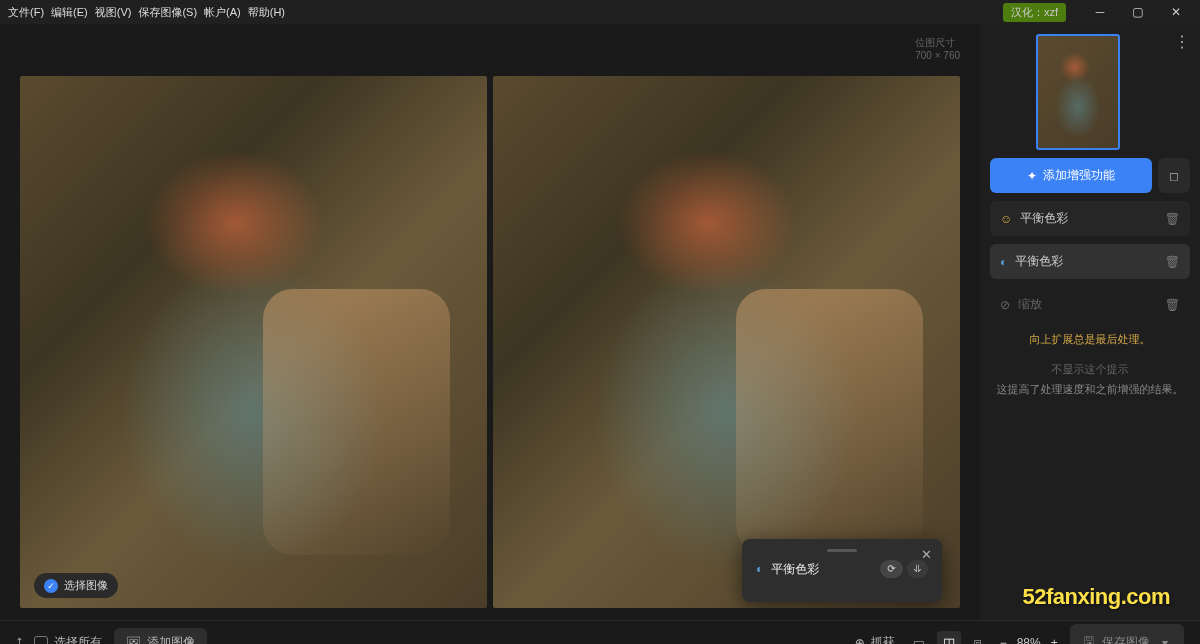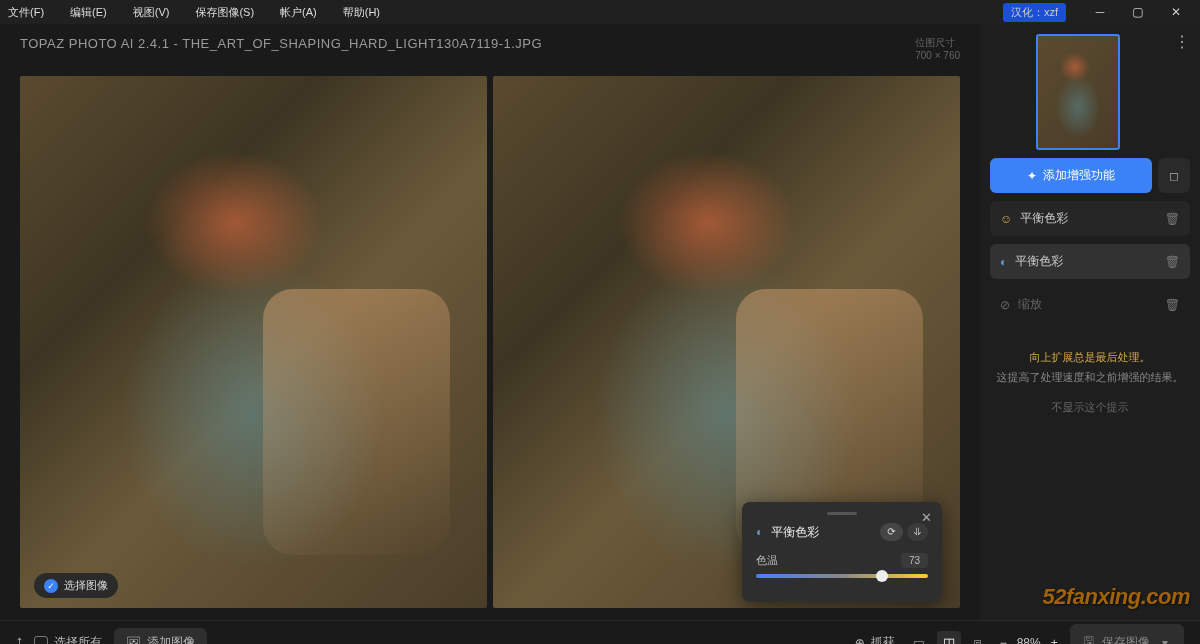--- a/index.html
+++ b/index.html
@@ -1,21 +1,21 @@
 <!DOCTYPE html>
 <html><head>
 <meta charset="utf-8">
 <style>
 * { margin: 0; padding: 0; box-sizing: border-box; font-family: -apple-system, "Segoe UI", sans-serif; }
 body { background: #1a1a1a; color: #ccc; width: 1200px; height: 644px; overflow: hidden; font-size: 12px; }
 .titlebar { height: 24px; background: #202020; display: flex; align-items: center; padding: 0 8px; }
-.menu { display: flex; gap: 26px; font-size: 11px; color: #ddd; }
+.menu { display: flex; gap: 7px; font-size: 11px; color: #ddd; }
 .menu span { cursor: default; }
 .winctrl { margin-left: auto; display: flex; align-items: center; gap: 6px; }
-.winbadge { background: #1d4ed8; padding: 2px 8px; border-radius: 3px; font-size: 11px; margin-right: 12px; }
+.winbadge { background: #4d7c0f; padding: 2px 8px; border-radius: 3px; font-size: 11px; margin-right: 12px; }
 .winbtn { width: 32px; height: 24px; display: flex; align-items: center; justify-content: center; color: #ccc; }
 .content { display: flex; height: 596px; }
 .main { flex: 1; display: flex; flex-direction: column; position: relative; }
 .header { padding: 12px 20px 6px; display: flex; }
 .title { color: #9a9a9a; font-size: 13px; letter-spacing: 0.5px; }
 .dim { margin-left: auto; color: #666; font-size: 10px; line-height: 1.3; }
 .viewer { flex: 1; display: flex; gap: 6px; padding: 8px 20px 12px; position: relative; }
 .imgpane { flex: 1; background: linear-gradient(135deg, #5a4a2f 0%, #3d3522 30%, #6b5a3a 55%, #4a3d28 100%); border-radius: 2px; position: relative; overflow: hidden; }
 .figure { position: absolute; top: 5%; left: 10%; width: 80%; height: 90%; background: radial-gradient(ellipse 40% 25% at 45% 25%, rgba(200,100,60,0.7), transparent 60%), radial-gradient(ellipse 55% 50% at 50% 65%, rgba(90,140,150,0.55), transparent 65%); filter: blur(1px); }
 .skin { position: absolute; top: 40%; right: 8%; width: 40%; height: 50%; background: linear-gradient(160deg, rgba(210,160,110,0.5), transparent); border-radius: 30px; }
@@ -39,33 +39,33 @@
 .thumbwrap { display: flex; align-items: flex-start; gap: 8px; }
 .thumbnail { width: 84px; height: 116px; border: 2px solid #3b82f6; border-radius: 3px; background: linear-gradient(135deg, #5a4a2f, #4a3d28); margin: 0 auto; position: relative; overflow: hidden; }
 .thumbnail .figure { filter: blur(0.5px); }
 .dots { color: #aaa; font-size: 16px; line-height: 0.5; padding-top:4px; }
 .addrow { display: flex; gap: 6px; }
 .addbtn { flex: 1; background: #3b82f6; color: #fff; padding: 9px; border-radius: 6px; display: flex; align-items: center; justify-content: center; gap: 6px; font-size: 12px; }
 .cropbtn { width: 32px; background: #2a2a2a; border-radius: 6px; display: flex; align-items: center; justify-content: center; color: #aaa; }
 .enhitem { background: #262626; padding: 9px 10px; border-radius: 6px; display: flex; align-items: center; gap: 8px; font-size: 12px; color: #ccc; }
 .enhitem.active { background: #323232; }
 .enhitem .del { margin-left: auto; color: #777; font-size: 12px; }
-.tip { margin-top: 18px; padding: 0 6px; text-align: center; color: #888; font-size: 11px; line-height: 1.8; }
+.tip { padding: 0 6px; text-align: center; color: #888; font-size: 11px; line-height: 1.8; }
 .tip .tiptitle { color: #d4a847; }
 .bottombar { height: 44px; background: #1a1a1a; display: flex; align-items: center; padding: 0 16px; gap: 12px; border-top: 1px solid #2a2a2a; }
 .bbtn { display: flex; align-items: center; gap: 6px; color: #bbb; font-size: 12px; }
 .pill { background: #2e2e2e; padding: 6px 12px; border-radius: 6px; }
 .checkbox { width: 14px; height: 14px; border: 1.5px solid #777; border-radius: 3px; }
 .spacer { flex: 1; }
 .viewctrl { display: flex; align-items: center; gap: 6px; color: #999; }
 .vbtn { padding: 4px 6px; border-radius: 4px; font-size: 13px; }
 .vbtn.on { background: #2e2e2e; color: #fff; }
 .zoom { display: flex; align-items: center; gap: 10px; color: #ccc; font-size: 12px; }
 .savebtn { background: #2e2e2e; color: #888; padding: 8px 16px 8px 14px; border-radius: 6px; display: flex; align-items: center; gap: 8px; font-size: 12px; }
-.watermark { position: absolute; right: 10px; bottom: 34px; color: #a16207; font-size: 22px; font-weight: bold; font-style: italic; text-shadow: 1px 1px 2px rgba(0,0,0,0.6); letter-spacing: -0.5px; }
+.watermark { position: absolute; right: 30px; bottom: 34px; color: #fde047; font-size: 22px; font-weight: bold; text-shadow: 1px 1px 2px rgba(0,0,0,0.6); letter-spacing: -0.5px; }
 </style>
 </head>
 <body>
 
 <div class="titlebar">
   <div class="menu">
     <span>文件(F)</span>
     <span>编辑(E)</span>
     <span>视图(V)</span>
     <span>保存图像(S)</span>
@@ -76,21 +76,20 @@
     <span class="winbadge">汉化：xzf</span>
     <div class="winbtn">─</div>
     <div class="winbtn">▢</div>
     <div class="winbtn">✕</div>
   </div>
 </div>
 
 <div class="content">
   <div class="main">
     <div class="header">
-      <div class="title">TOPAZ PHOTO AI 2.4.1 - THE_ART_OF_SHAPING_HARD_LIGHT130A7119-1.JPG</div>
       <div class="dim">
         <div>位图尺寸</div>
         <div>700 × 760</div>
       </div>
     </div>
     <div class="viewer">
       <div class="imgpane">
         <div class="figure"></div>
           <div class="skin"></div>
         <div class="previewbadge">
@@ -103,29 +102,20 @@
           <div class="skin"></div>
         <div class="popup">
           <div class="handle"></div>
           <div class="close">✕</div>
           <div class="phead">
             <span style="color:#5b9bd5">◐</span>
             <span>平衡色彩</span>
             <div class="picons">
               <span class="pillbtn">⟳</span>
               <span class="pillbtn" style="background:#3a3a3a">⥥</span>
-            </div>
-          </div>
-          <div class="slrow">
-            <div class="sllabel">
-              <span>色温</span>
-              <span class="slval">73</span>
-            </div>
-            <div class="slider temp">
-              <div class="thumb" style="left:73%"></div>
             </div>
           </div>
         </div>
       </div>
     </div>
   </div>
 
   <div class="sidebar">
     <div class="thumbwrap">
       <div style="flex:1;display:flex;justify-content:center">
@@ -154,22 +144,22 @@
       <span>平衡色彩</span>
       <span class="del">🗑</span>
     </div>
     <div class="enhitem" style="background:transparent;color:#666">
       <span>⊘</span>
       <span>缩放</span>
       <span class="del">🗑</span>
     </div>
     <div class="tip">
       <div class="tiptitle">向上扩展总是最后处理。</div>
+      <div style="margin-top:10px;color:#666">不显示这个提示</div>
       <div>这提高了处理速度和之前增强的结果。</div>
-      <div style="margin-top:10px;color:#666">不显示这个提示</div>
     </div>
   </div>
 </div>
 
 <div class="bottombar">
   <div class="bbtn">
       <span>⤴</span>
     </div>
   <div class="bbtn">
     <span class="checkbox"></span>

